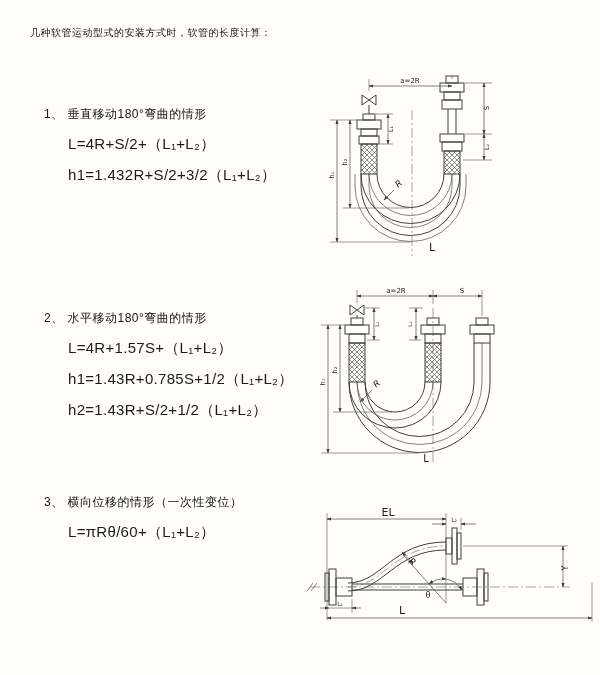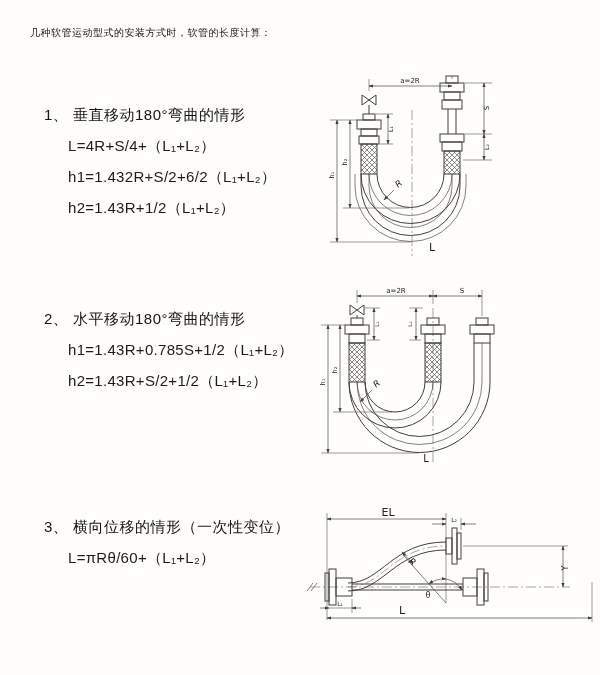--- a/index.html
+++ b/index.html
@@ -6,25 +6,25 @@
   body{
     width:600px;height:675px;position:relative;overflow:hidden;
     background:#fffefa;
     font-family:"Liberation Sans","DejaVu Sans",sans-serif;
     color:#1b1b1b;
   }
   .title{
     position:absolute;left:30px;top:26px;font-size:10px;letter-spacing:.5px;color:#141414;
   }
   .section{position:absolute;left:44px;}
-  .sec-heading{font-size:15px;color:#141414;letter-spacing:.5px;}
+  .sec-heading{font-size:12px;color:#141414;letter-spacing:.5px;}
   .formula{font-size:15px;margin-left:24px;margin-top:12px;color:#1b1b1b;letter-spacing:.3px;white-space:nowrap;}
   #sec1{top:106px;}
   #sec2{top:310px;}
-  #sec3{top:518px;}
+  #sec3{top:494px;}
   .dgm{position:absolute;}
   #dg1{left:312px;top:70px;}
   #dg2{left:312px;top:282px;}
   #dg3{left:300px;top:500px;}
   
   .ol{stroke:#3f3f3f;stroke-width:1;fill:none;}
   .ol2{stroke:#4a4a4a;stroke-width:.7;fill:none;}
   .dim{stroke:#4a4a4a;stroke-width:.7;fill:none;}
   .ext{stroke:#555;stroke-width:.6;fill:none;}
   .cl{stroke:#6a6a6a;stroke-width:.6;stroke-dasharray:10 3 2 3;fill:none;}
@@ -32,27 +32,27 @@
   text.dl{font-family:"DejaVu Sans",sans-serif;fill:#222;}
   text.it{font-style:italic;}
 </style>
 </head>
 <body>
 
 <div class="title">几种软管运动型式的安装方式时，软管的长度计算：</div>
 
 <div class="section" id="sec1">
   <div class="sec-heading">1、 垂直移动180°弯曲的情形</div>
-  <div class="formula">L=4R+S/4+（L₁+L₂）</div>
-  <div class="formula">h1=1.432R+S/2+6/2（L₁+L₂）</div>
-  <div class="formula">h2=1.43R+1/2（L₁+L₂）</div>
+  <div class="formula">L=4R+S/2+（L₁+L₂）</div>
+  <div class="formula">h1=1.432R+S/2+3/2（L₁+L₂）</div>
 </div>
 
 <div class="section" id="sec2">
   <div class="sec-heading">2、 水平移动180°弯曲的情形</div>
+  <div class="formula">L=4R+1.57S+（L₁+L₂）</div>
   <div class="formula">h1=1.43R+0.785S+1/2（L₁+L₂）</div>
   <div class="formula">h2=1.43R+S/2+1/2（L₁+L₂）</div>
 </div>
 
 <div class="section" id="sec3">
   <div class="sec-heading">3、 横向位移的情形（一次性变位）</div>
   <div class="formula">L=πRθ/60+（L₁+L₂）</div>
 </div>
 
 <svg id="dg1" class="dgm" width="286" height="192" viewBox="0 0 286 192">

